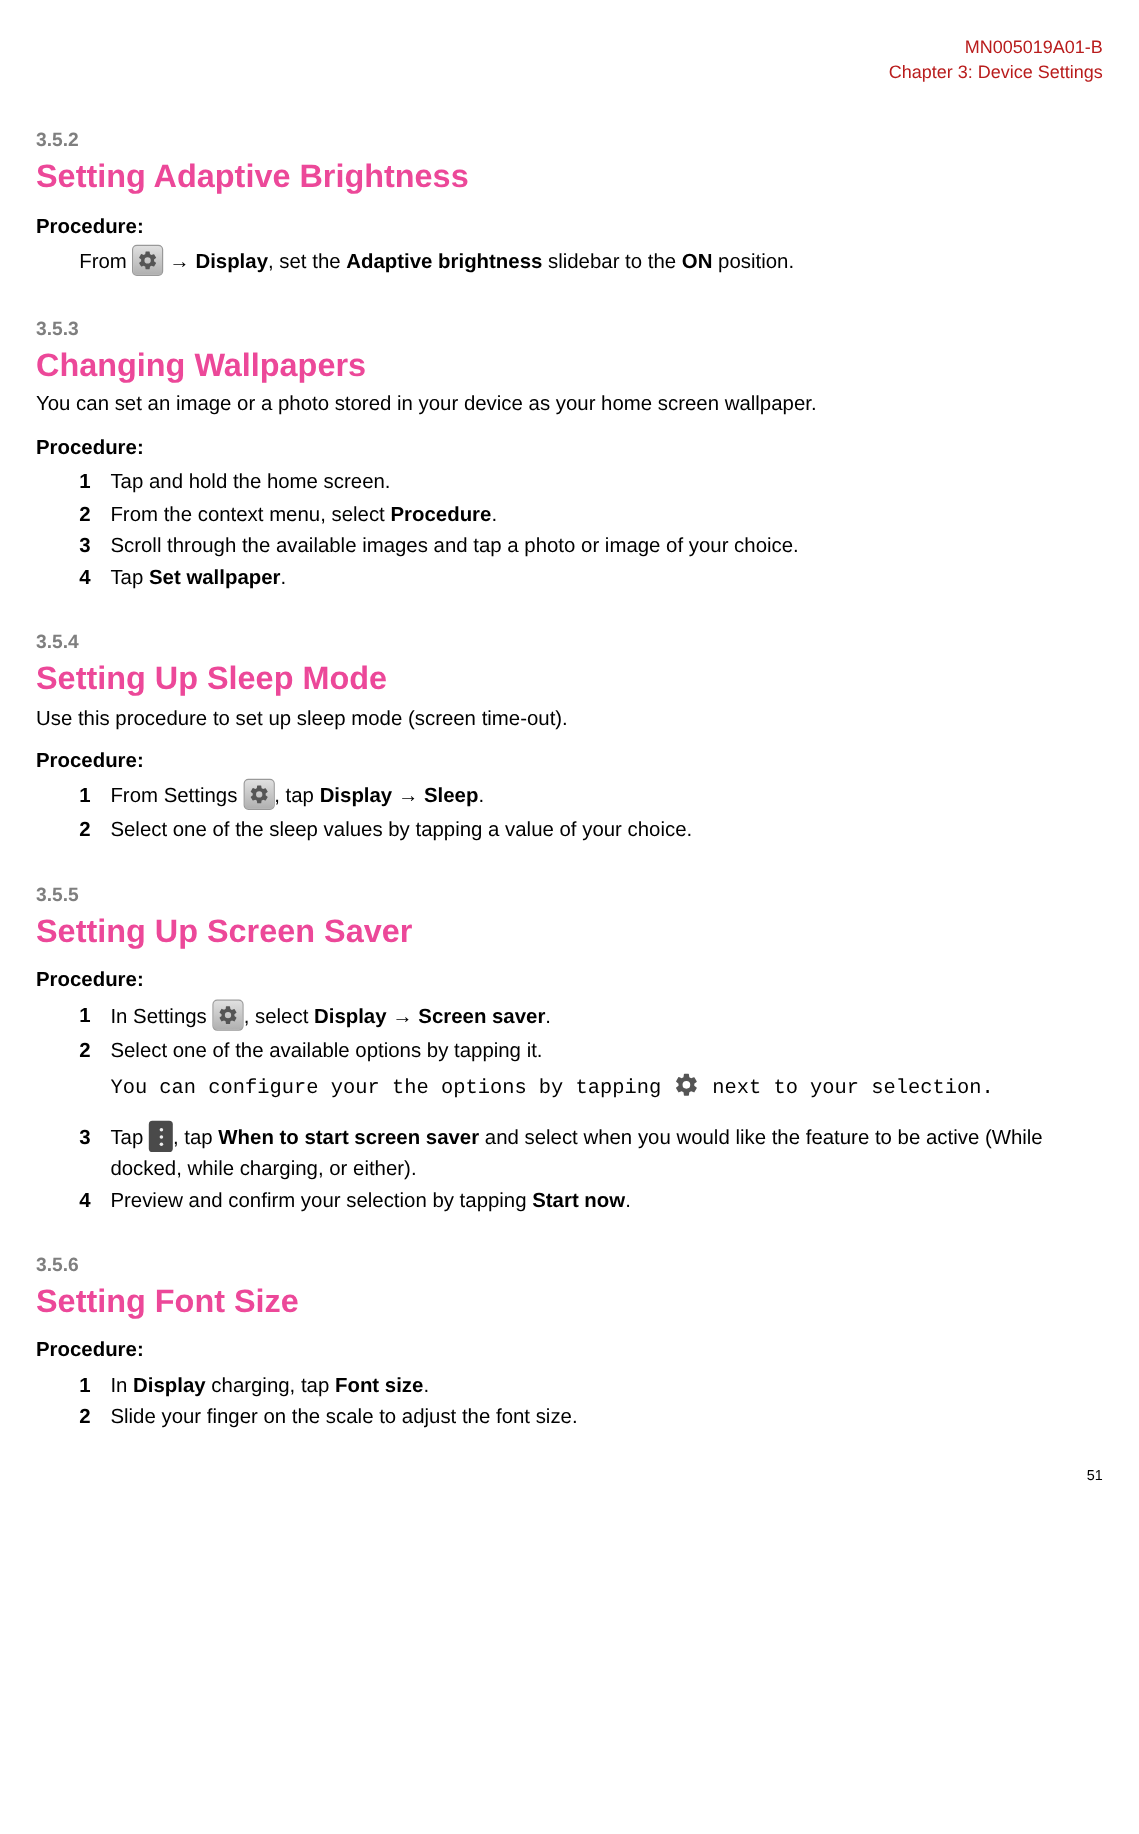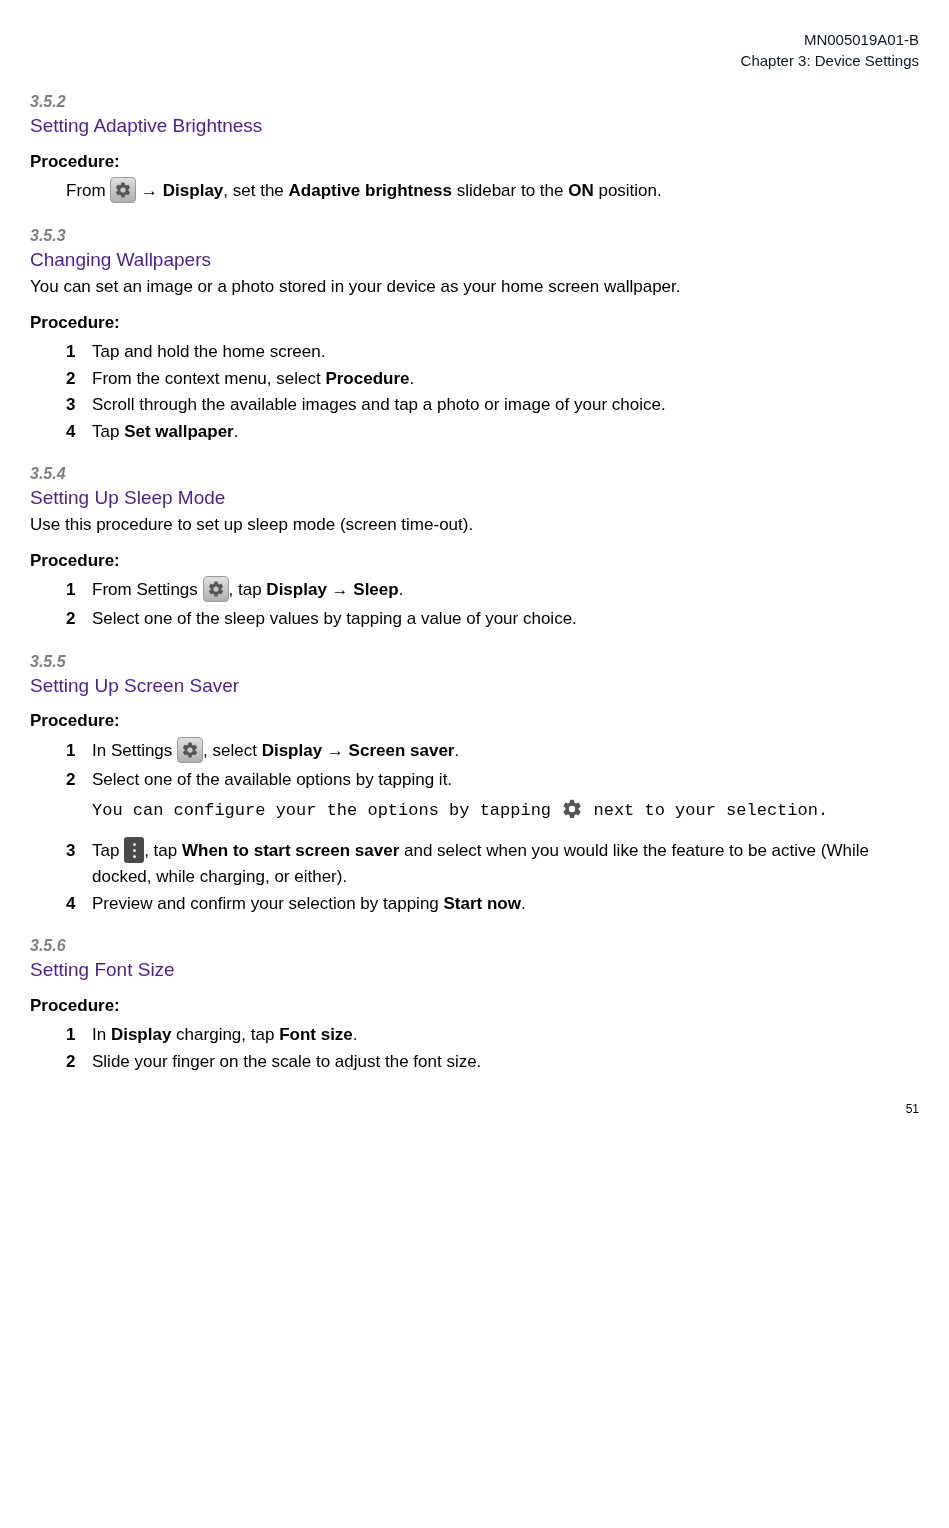--- a/index.html
+++ b/index.html
@@ -8,34 +8,33 @@
       margin: 0;
       padding: 30px 30px 20px;
       width: 949px;
       color: #000;
       line-height: 1.38;
       font-size: 17px;
     }
     .hdr-right {
       text-align: right;
       font-size: 15px;
-      color: #0f172a;
-      margin-bottom: 20px;
+      color: #b91c1c;
+      margin-bottom: 36px;
     }
     .sec-num {
       color: #7f7f7f;
       font-weight: bold;
-      margin-top: 20px;
+      margin-top: 32px;
       font-size: 16px;
-      font-style: italic;
     }
     .sec-title {
-      color: #4c1d95;
-      font-weight: normal;
-      font-size: 19px;
+      color: #ec4899;
+      font-weight: bold;
+      font-size: 27px;
       margin: 0 0 2px;
     }
     .intro { margin: 2px 0 12px; }
     .procedure-label {
       font-weight: bold;
       margin: 10px 0 6px;
     }
     .indent { padding-left: 36px; }
     .step-row {
       display: flex;

